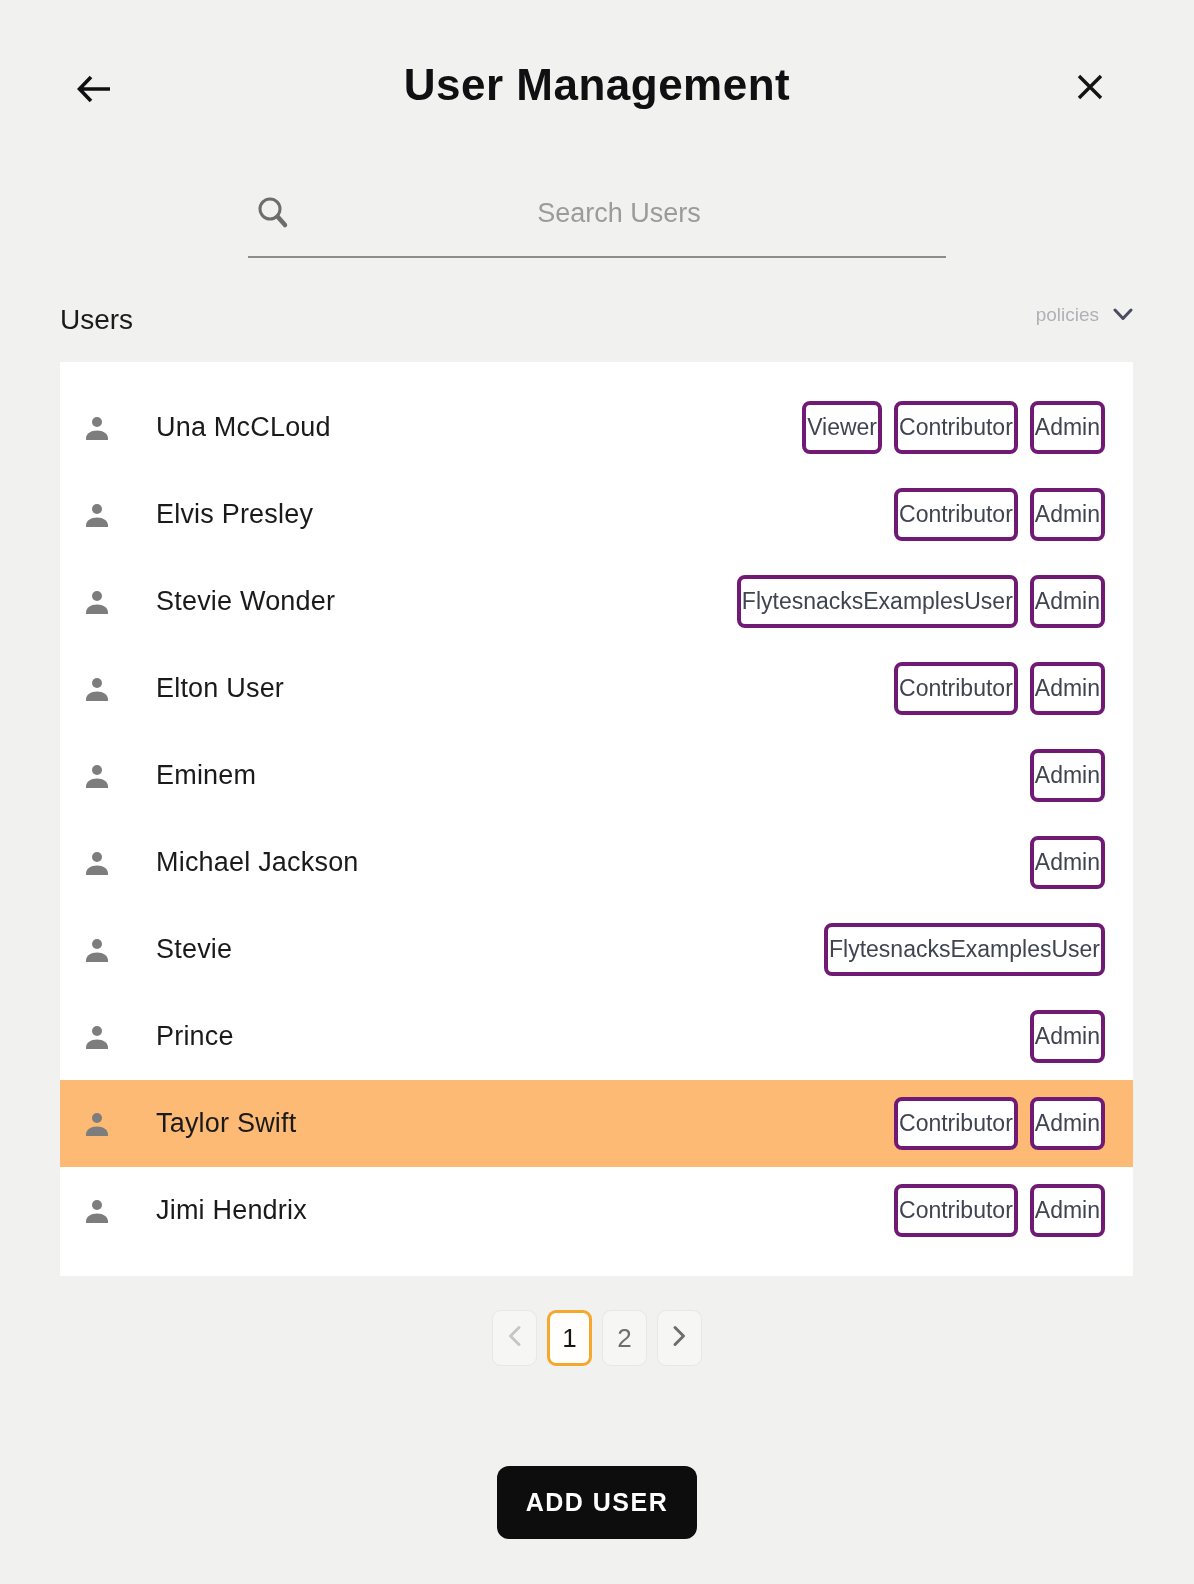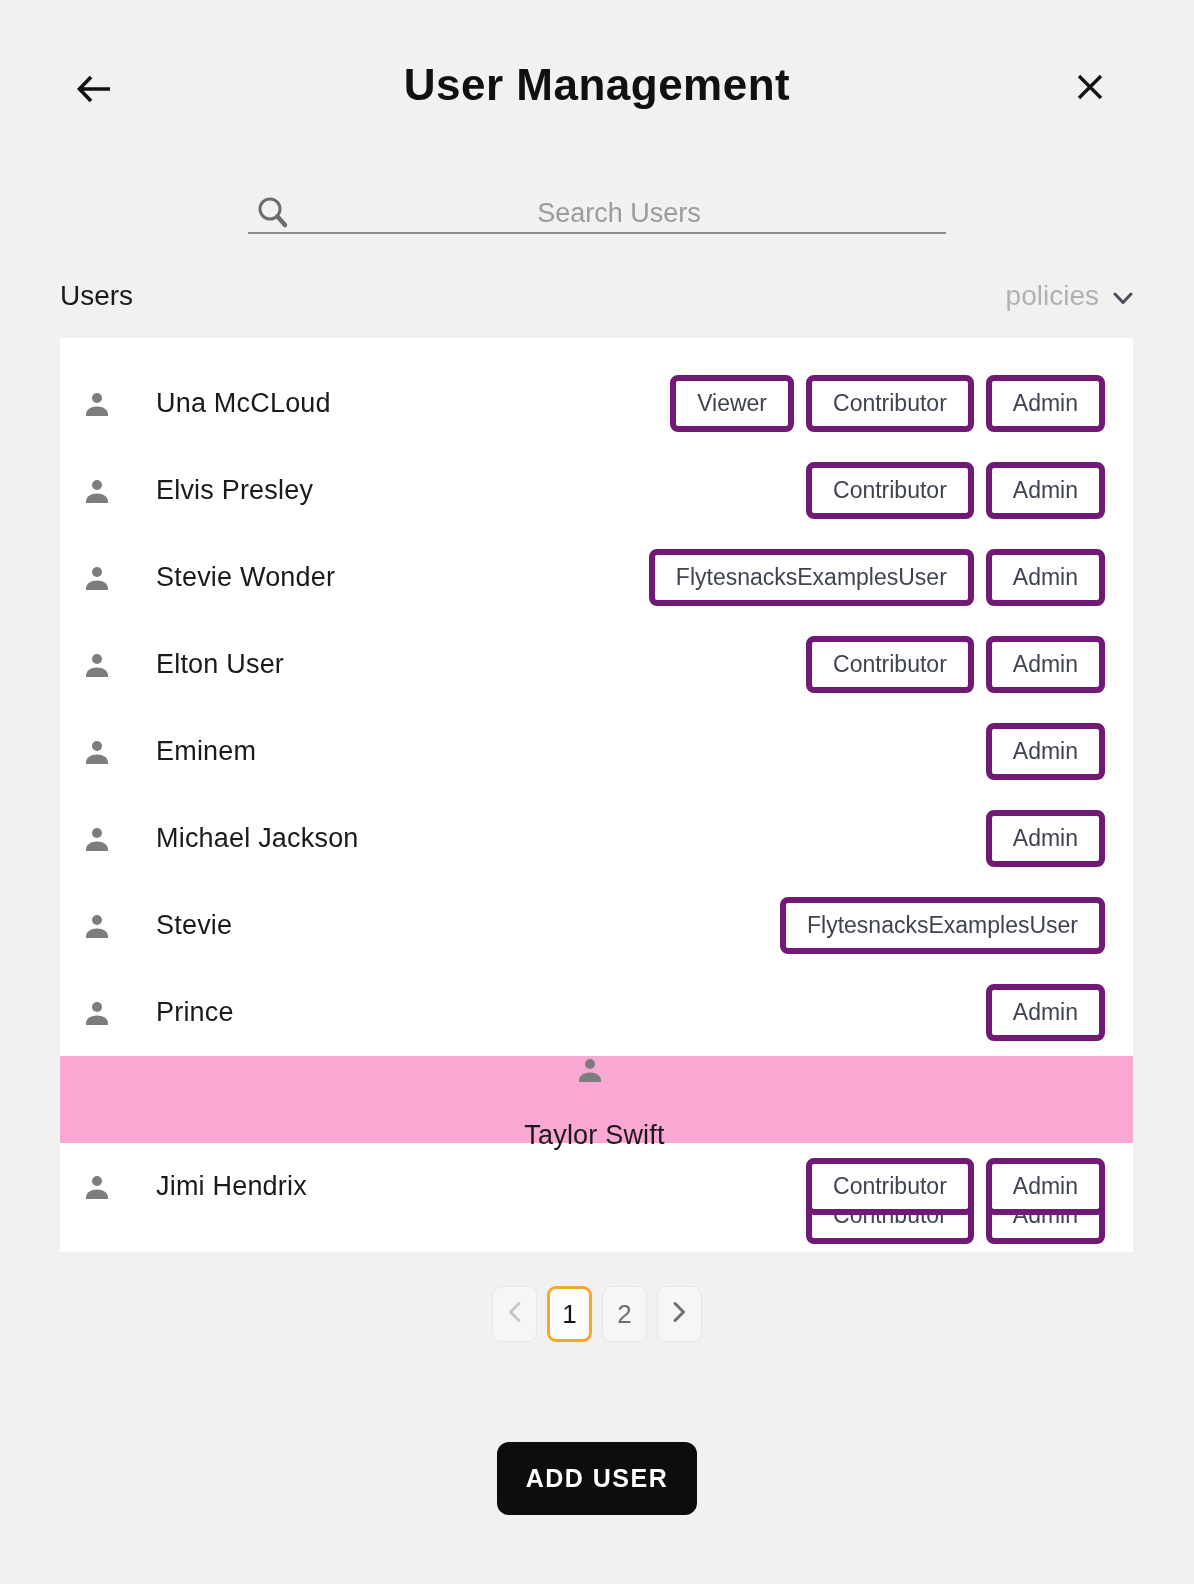--- a/index.html
+++ b/index.html
@@ -27,62 +27,62 @@
   .close-btn {
     position:absolute; right:82px; top:66px;
     width:44px; height:44px; border:none; background:transparent; cursor:pointer;
     display:flex; align-items:center; justify-content:center;
   }
 
   
   .search-wrap {
     width:698px; margin:64px auto 0;
     display:flex; align-items:center;
-    border-bottom:2px solid #8d8d8d; padding-bottom:0;
+    border-bottom:2px solid #8d8d8d; padding-bottom:24px;
   }
   .search-icon { flex:0 0 auto; display:flex; margin-left:6px; }
   .search-input {
     flex:1; border:none; background:transparent; outline:none;
     font-family:"Liberation Sans", sans-serif;
     font-size:27px; text-align:center; color:#3c3c3c;
   }
   .search-input::placeholder { color:#9b9b9b; opacity:1; }
 
   
   .list-header {
     margin:46px 61px 0 60px;
     display:flex; justify-content:space-between; align-items:flex-start;
   }
   .list-title { font-size:28px; color:#1b1b1d; }
   .policies {
     display:flex; align-items:center; gap:14px;
     background:transparent; border:none; cursor:pointer;
     font-family:"Liberation Sans", sans-serif;
-    font-size:28px; color:#b2b0b7;
+    font-size:19px; color:#b2b0b7;
   }
 
   
   .panel {
     margin:26px 61px 0 60px;
     background:#ffffff;
     padding:22px 0;
   }
   .row {
     height:87px; display:flex; align-items:center;
     padding:0 28px 0 24px;
     gap:36px;
   }
-  .row.highlighted { background:#f9a8d4;flex-direction:column; }
+  .row.highlighted { background:#fdba74; }
   .person-icon { display:flex; margin-right:10px; flex:0 0 auto; }
   .name { font-size:27px; color:#1a1a1c; letter-spacing:.2px; }
   .badges { margin-left:auto; display:flex; gap:12px; }
   .badge {
     display:inline-block; background:#ffffff;
-    border:6px solid #701a75; border-radius:8px;
-    padding:9px 21px;
+    border:4px solid #701a75; border-radius:8px;
+    padding:9px 1px;
     font-size:23px; color:#3f4450; white-space:nowrap;
     cursor:pointer;
   }
 
   
   .pagination {
     margin-top:34px;
     display:flex; justify-content:center; align-items:center; gap:10px;
   }
   .pg-btn {

